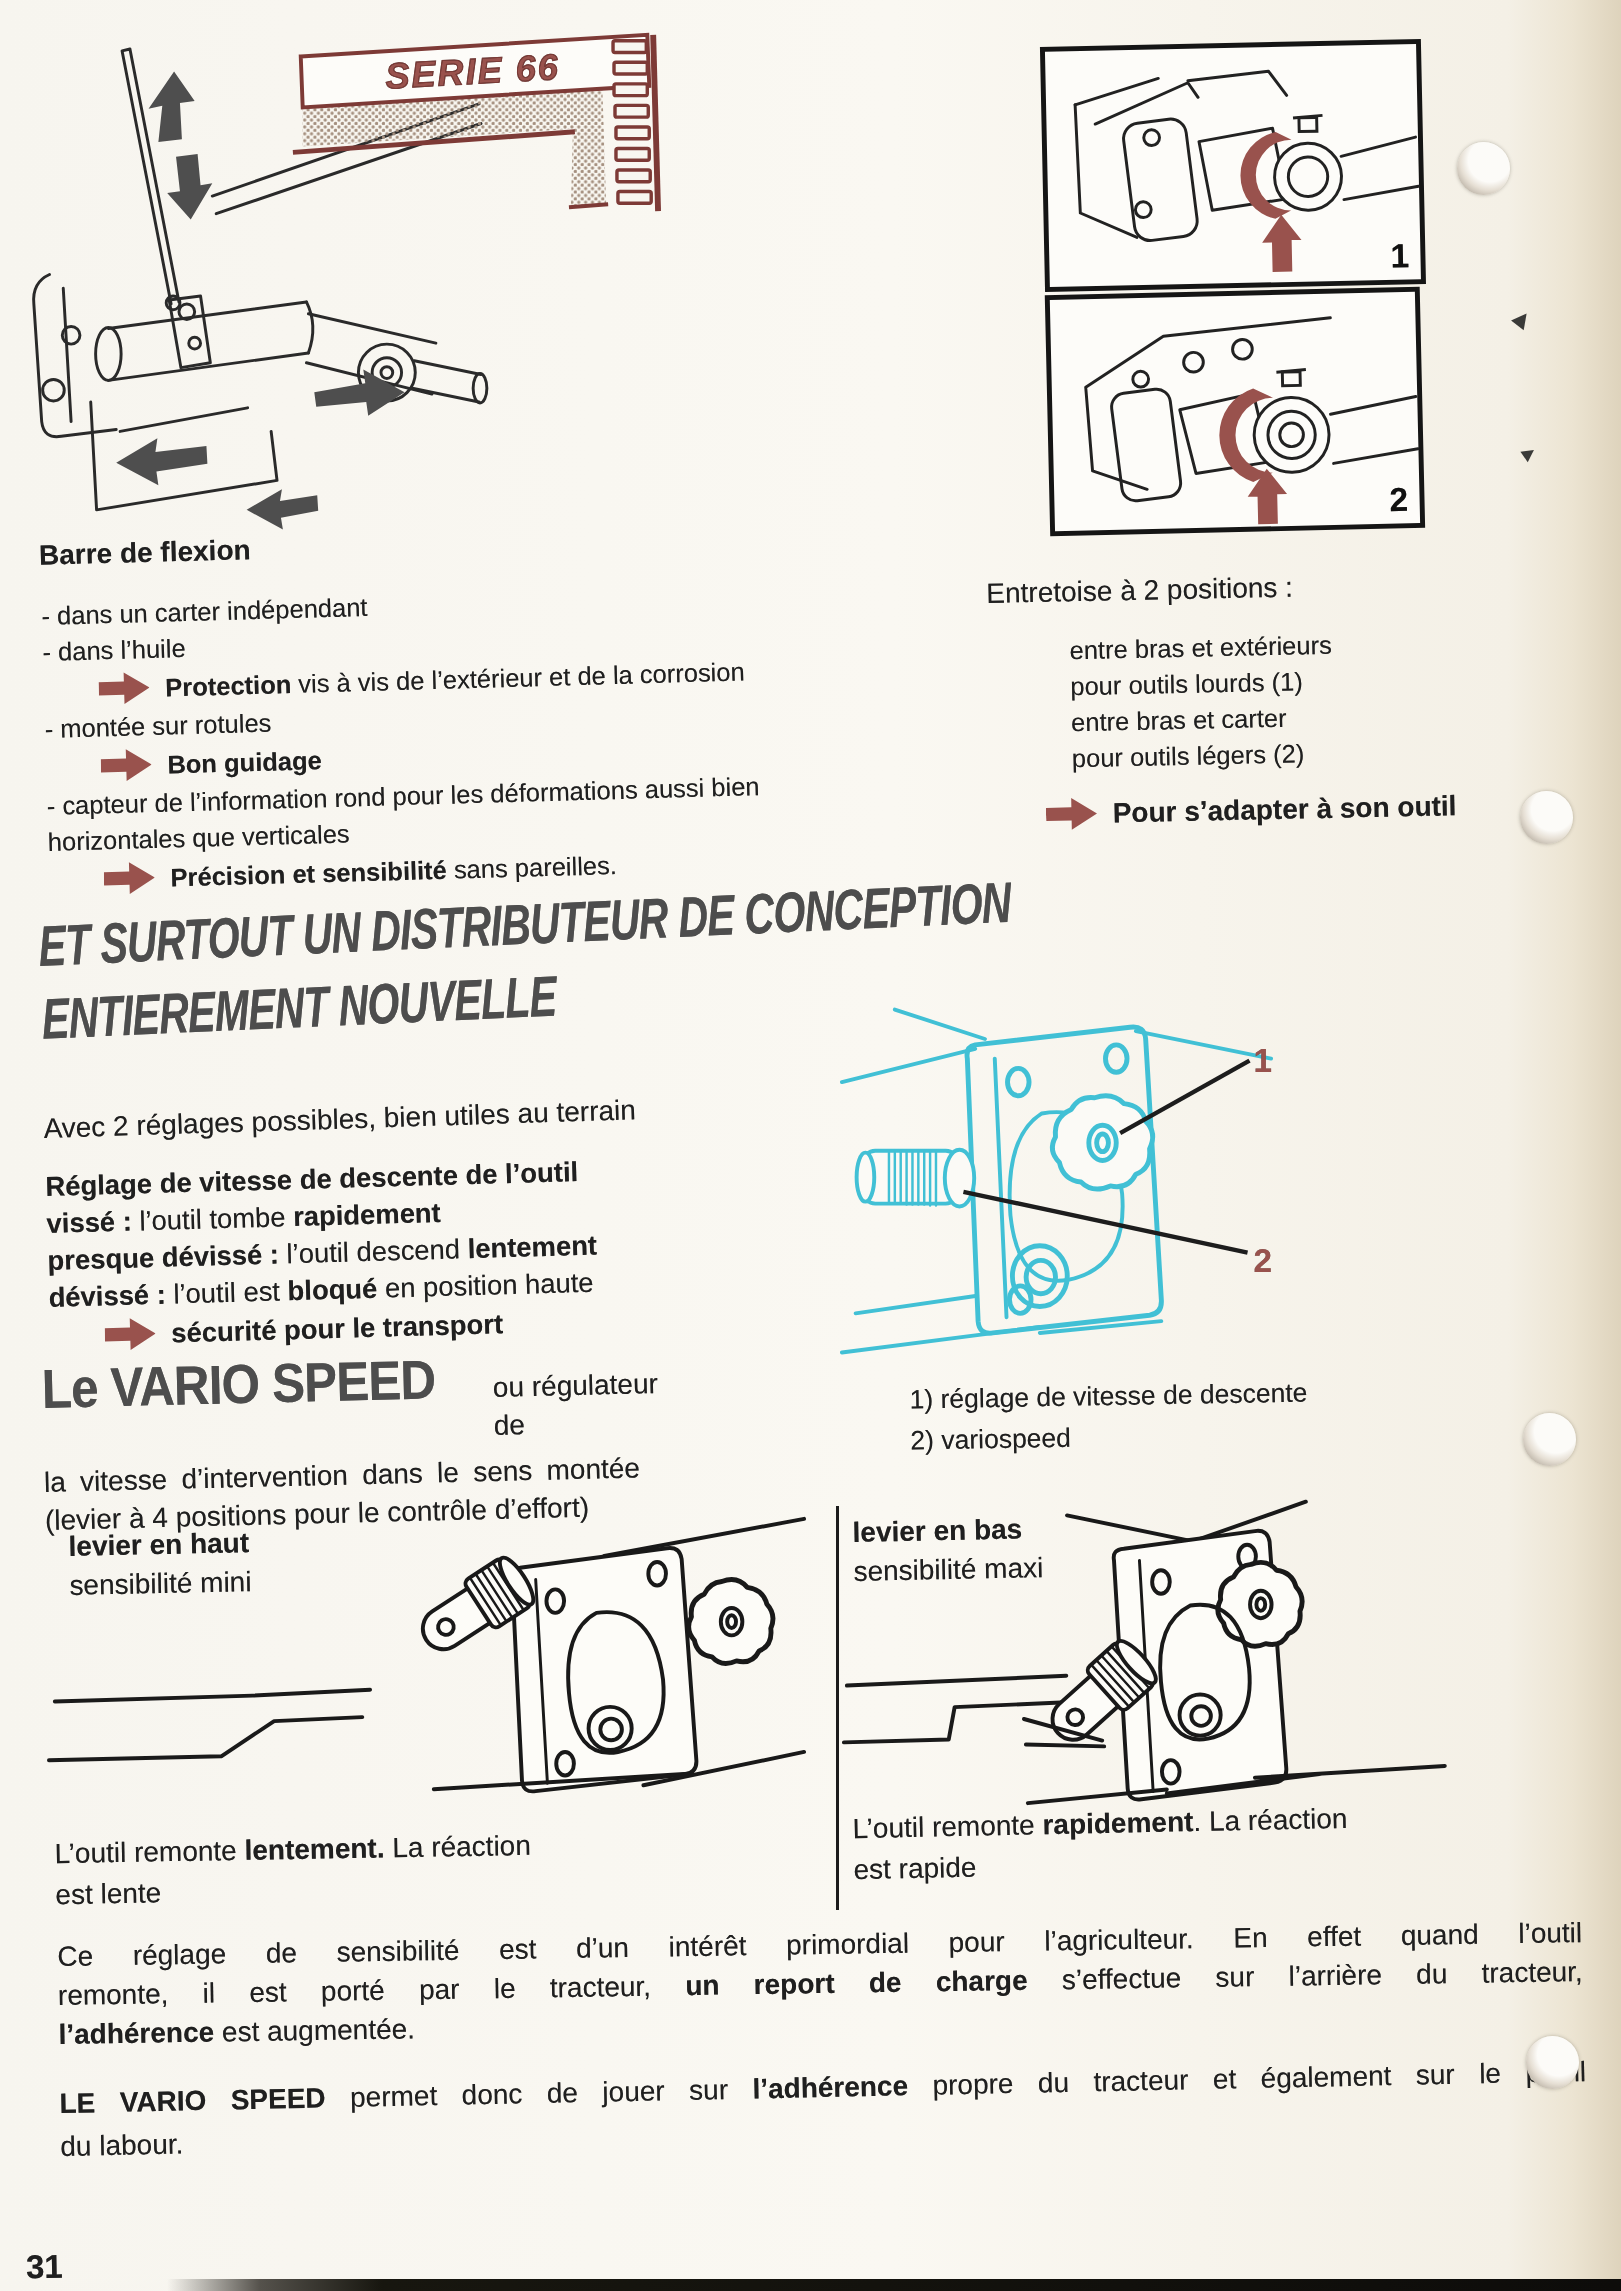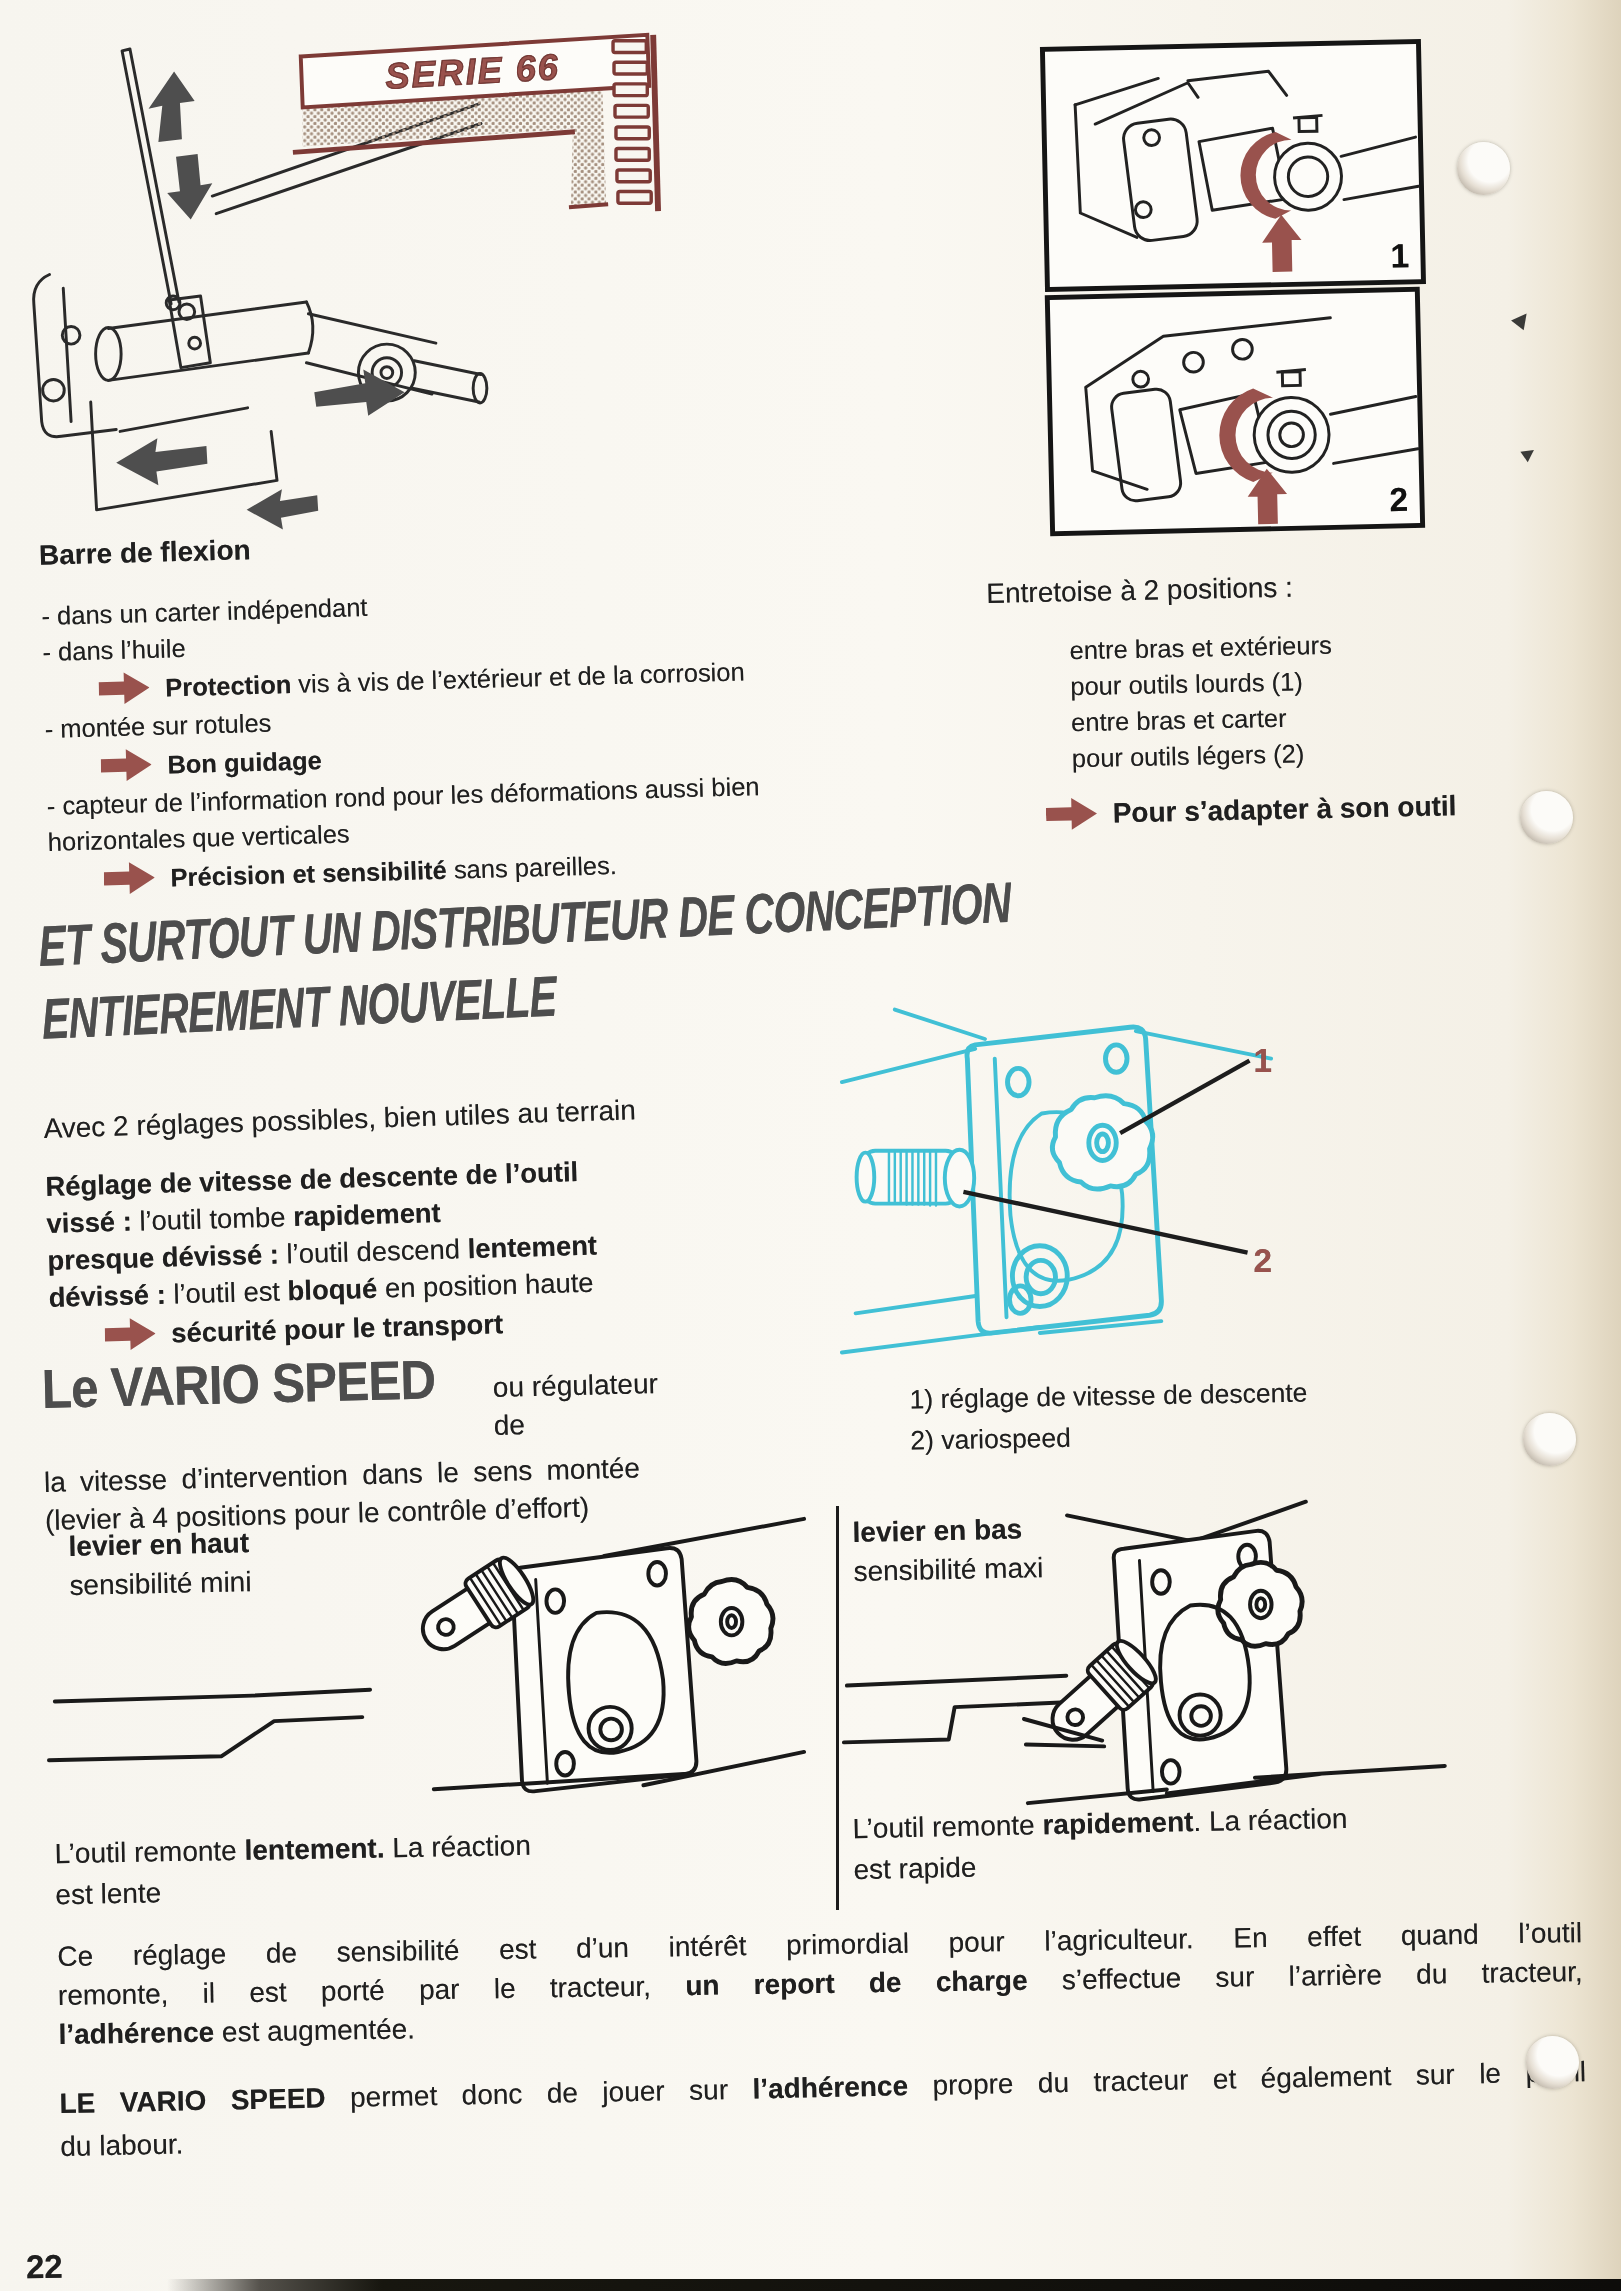--- a/index.html
+++ b/index.html
@@ -338,21 +338,21 @@
     <div class="jline">Ce réglage de sensibilité est d’un intérêt primordial pour l’agriculteur. En effet quand l’outil</div>
     <div class="jline"><span>remonte, il est porté par le tracteur, </span><span class="b">un report de charge</span><span> s’effectue sur l’arrière du tracteur,</span></div>
     <div><span class="b">l’adhérence</span><span> est augmentée.</span></div>
   </div>
 
   <div class="t" style="left:59px;top:2082px;width:1527px;font-size:28px;line-height:43px;transform:rotate(-1.2deg);transform-origin:0 0">
     <div class="jline"><span class="b">LE VARIO SPEED</span><span> permet donc de jouer sur </span><span class="b">l’adhérence</span><span> propre du tracteur et également sur le profil</span></div>
     <div>du labour.</div>
   </div>
 
-  <div class="t b" style="left:25.5px;top:2248px;font-size:33px;transform:rotate(-1deg)">22</div>
+  <div class="t b" style="left:25.5px;top:2248px;font-size:33px;transform:rotate(-1deg)">31</div>
 
   <div class="bottom-strip"></div>
   <div class="hole" style="left:1457px;top:142px"></div>
   <div class="hole" style="left:1520px;top:791px"></div>
   <div class="hole" style="left:1523px;top:1413px"></div>
   <div class="hole" style="left:1526px;top:2036px"></div>
   <div class="mark" style="left:1514px;top:312px"></div>
   <div class="mark" style="left:1521px;top:446px;transform:rotate(55deg) scale(.8)"></div>
 
 </div>

